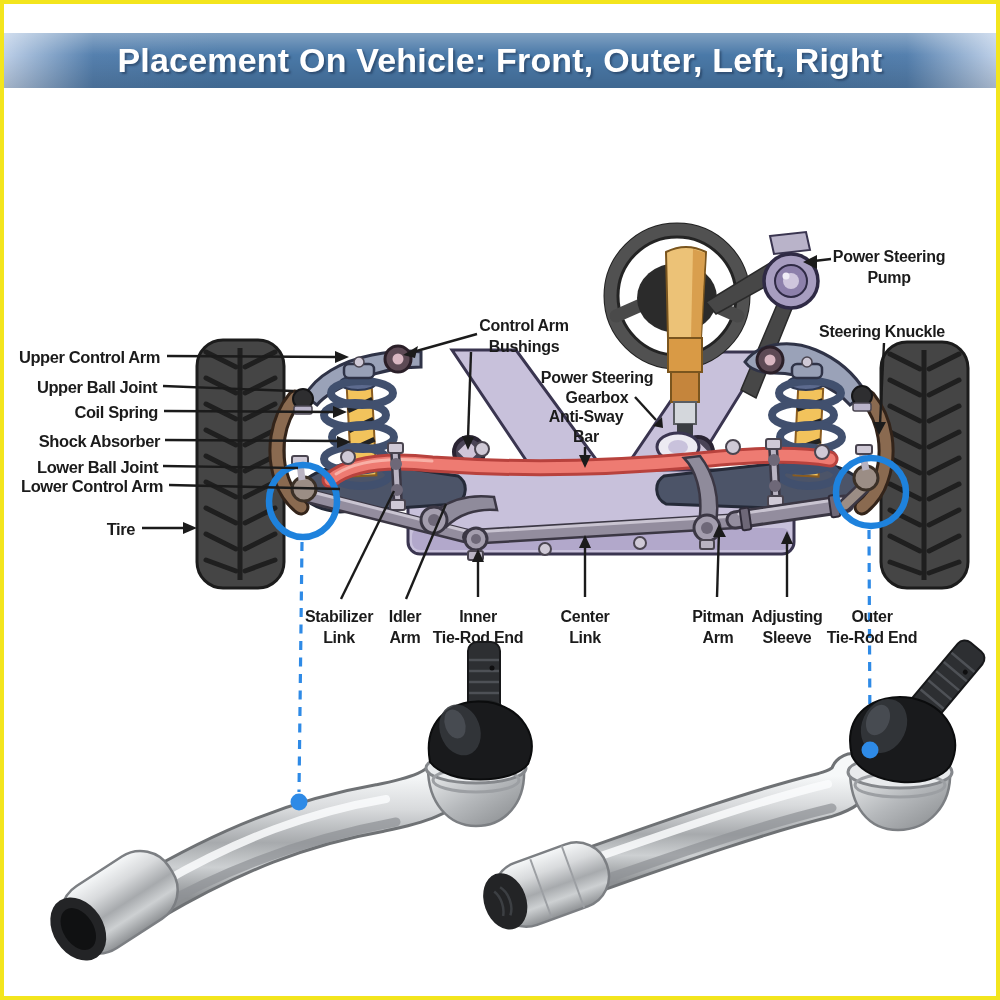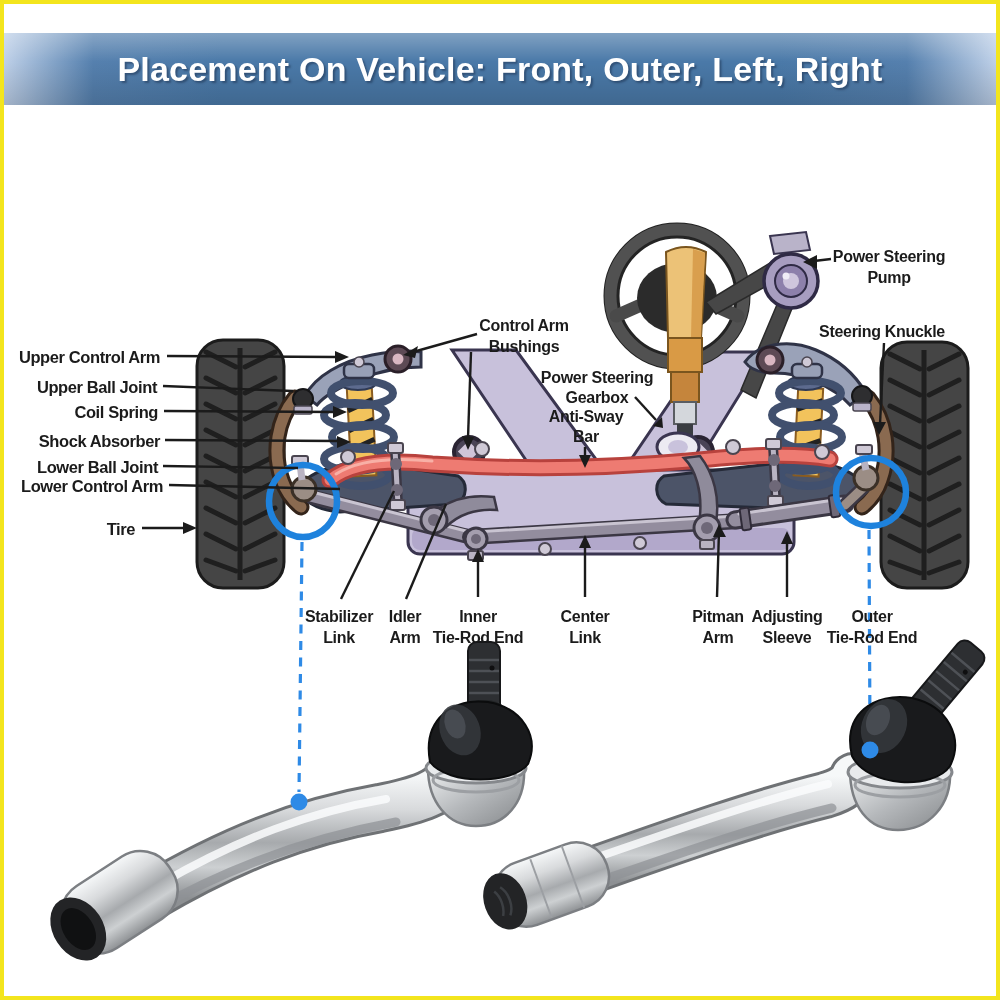--- a/index.html
+++ b/index.html
@@ -1,19 +1,19 @@
 <!DOCTYPE html>
 <html><head>
 <meta charset="utf-8">
 <style>
   html,body{margin:0;padding:0;background:#ffffff;}
   .frame{position:relative;width:1000px;height:1000px;box-sizing:border-box;
          border:4px solid #f3e51d;background:#fff;overflow:hidden;
          font-family:"Liberation Sans",sans-serif;}
-  .banner{position:absolute;left:0;right:0;top:29px;height:72px;
+  .banner{position:absolute;left:0;right:0;top:29px;height:55px;
     background:
       linear-gradient(to bottom, rgba(255,255,255,.30), rgba(255,255,255,0) 40%, rgba(0,0,0,.14)),
       linear-gradient(to right, #bed0e8, #5580ae 9%, #4a79a8 22%, #4a79a8 78%, #5580ae 91%, #bed0e8);
     display:flex;align-items:center;justify-content:center;}
   .banner span{color:#fff;font-size:34px;font-weight:bold;letter-spacing:.2px;
     text-shadow:2px 2px 2px rgba(25,45,75,.5);white-space:nowrap;}
   svg{position:absolute;left:0;top:0;}
   text{font-family:"Liberation Sans",sans-serif;font-weight:bold;fill:#1b1b1b;}
   .lbl{font-size:16px;letter-spacing:-.3px;}
   .lblL{font-size:16.5px;letter-spacing:-.4px;}

